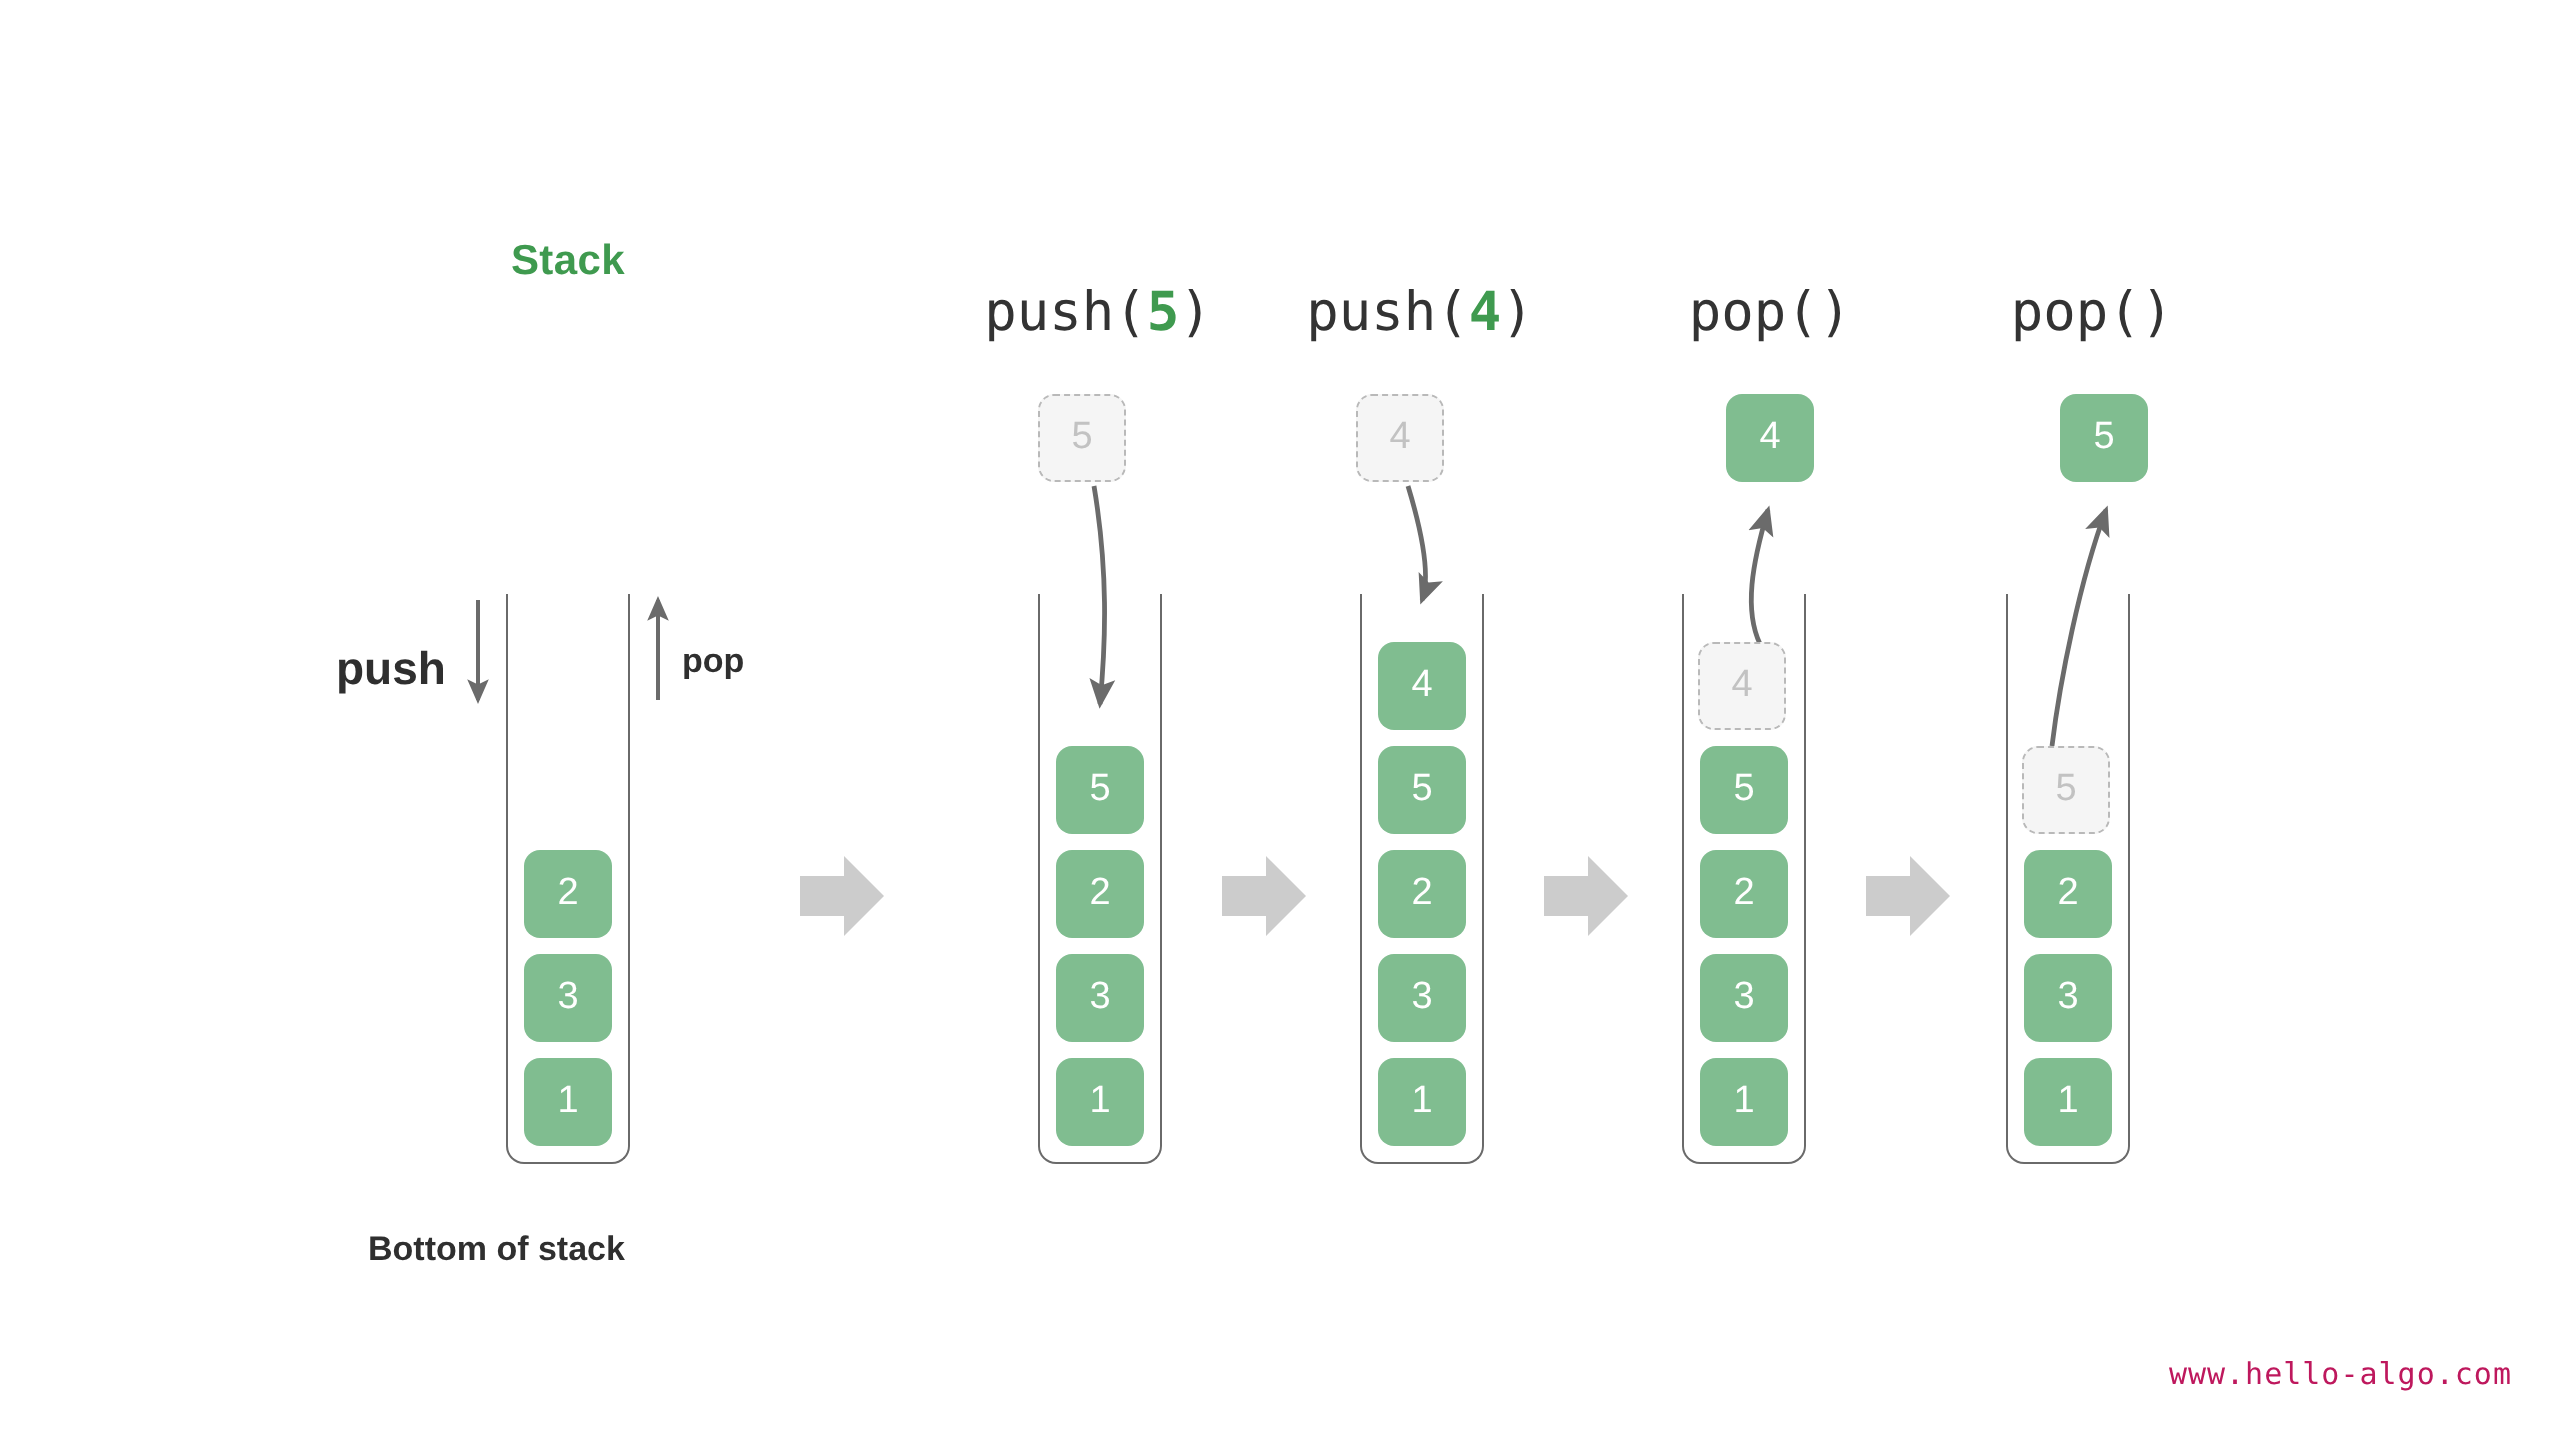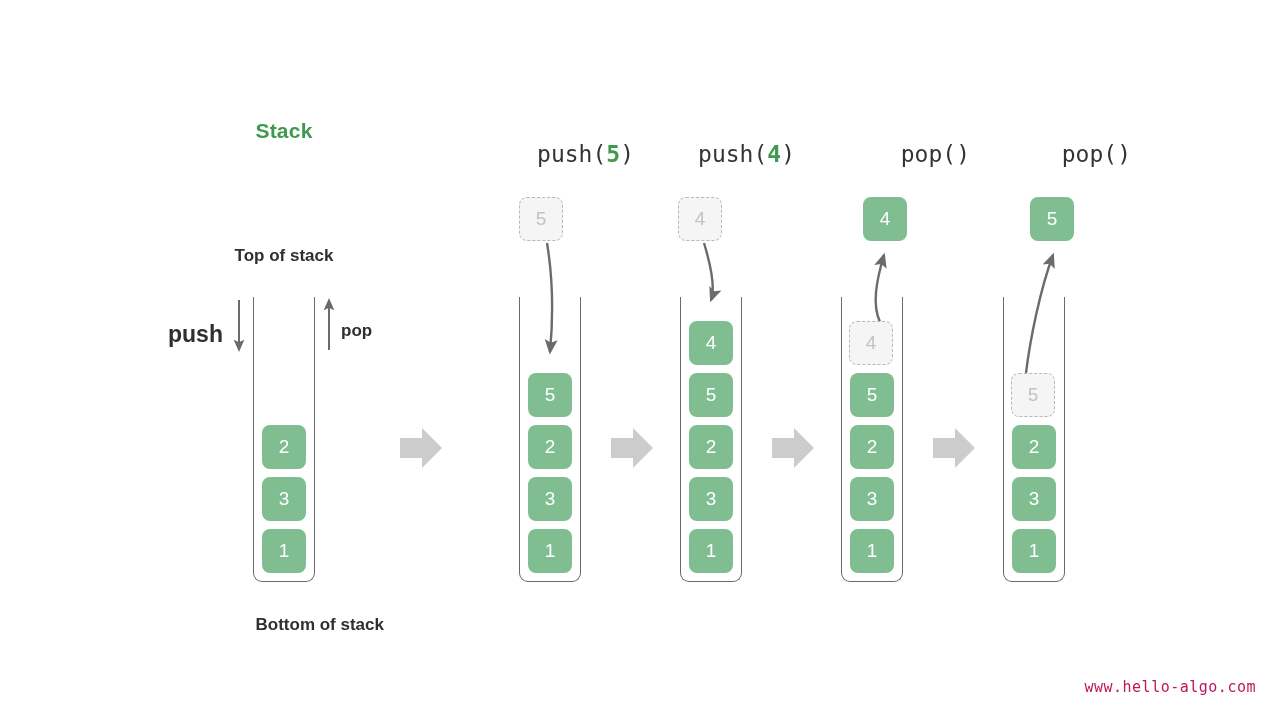--- a/index.html
+++ b/index.html
@@ -34,21 +34,21 @@
     width: 200px;
     text-align: center;
     font-size: 17px;
     font-weight: bold;
     color: #2f2f2f;
   }
   .label-bottom {
     position: absolute;
     left: 184px; top: 615px;
     width: 200px;
-    text-align: right;
+    text-align: left;
     font-size: 17px;
     font-weight: bold;
     color: #2f2f2f;
   }
   .label-push {
     position: absolute;
     left: 168px; top: 321px;
     font-size: 23px;
     font-weight: bold;
     color: #2f2f2f;
@@ -58,23 +58,23 @@
     left: 341px; top: 321px;
     font-size: 17px;
     font-weight: bold;
     color: #2f2f2f;
   }
   
   .op-label {
     position: absolute;
     top: 141px;
     width: 170px;
-    text-align: right;
+    text-align: center;
     font-family: "DejaVu Sans Mono", "Liberation Mono", monospace;
-    font-size: 23px;
+    font-size: 27px;
     color: #333333;
     white-space: pre;
   }
   .op-label .arg {
     color: #3f9a4f;
     font-weight: bold;
   }
   
   .stack-container {
     position: absolute;
@@ -168,21 +168,20 @@
     </g>
     <g>
       <path d="M772,438 L794,438 L794,428 L814,448 L794,468 L794,458 L772,458 Z" fill="#cccccc"></path>
     </g>
     <g>
       <path d="M933,438 L955,438 L955,428 L975,448 L955,468 L955,458 L933,458 Z" fill="#cccccc"></path>
     </g>
   </svg>
 
   <div class="stack-title">Stack</div>
-  <div class="label-top">Top of stack</div>
   <div class="label-bottom">Bottom of stack</div>
   <div class="label-push">push</div>
   <div class="label-pop">pop</div>
 
   <div class="stack-container" style="left:253px; top:297px; height:285px;"></div>
   <div class="cell filled" style="left:262px; top:425px;">2</div>
   <div class="cell filled" style="left:262px; top:477px;">3</div>
   <div class="cell filled" style="left:262px; top:529px;">1</div>
 
   <div class="op-label" style="left:464px;"><span>push(</span><span class="arg">5</span><span>)</span></div>

